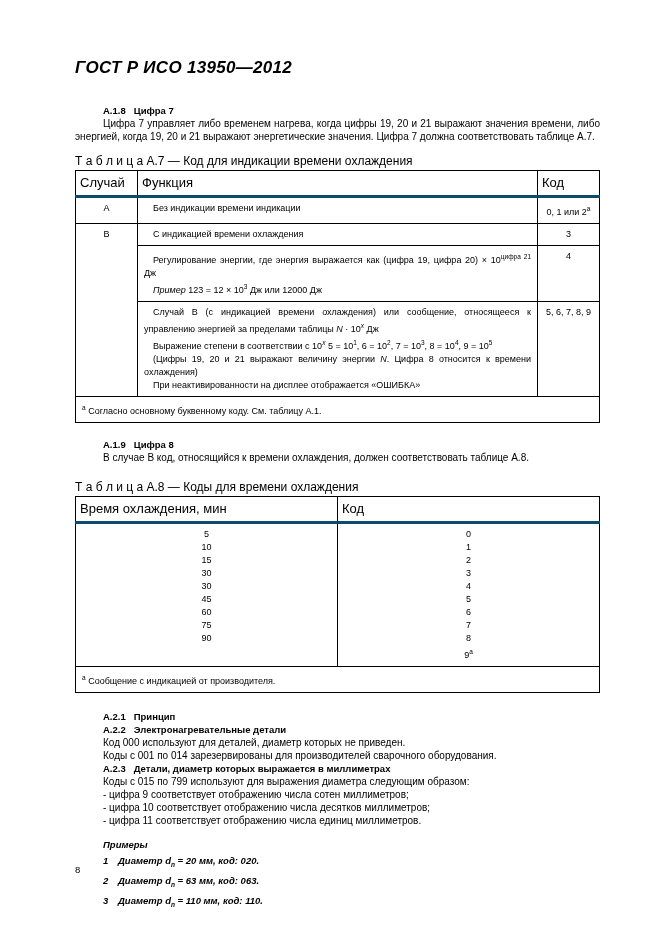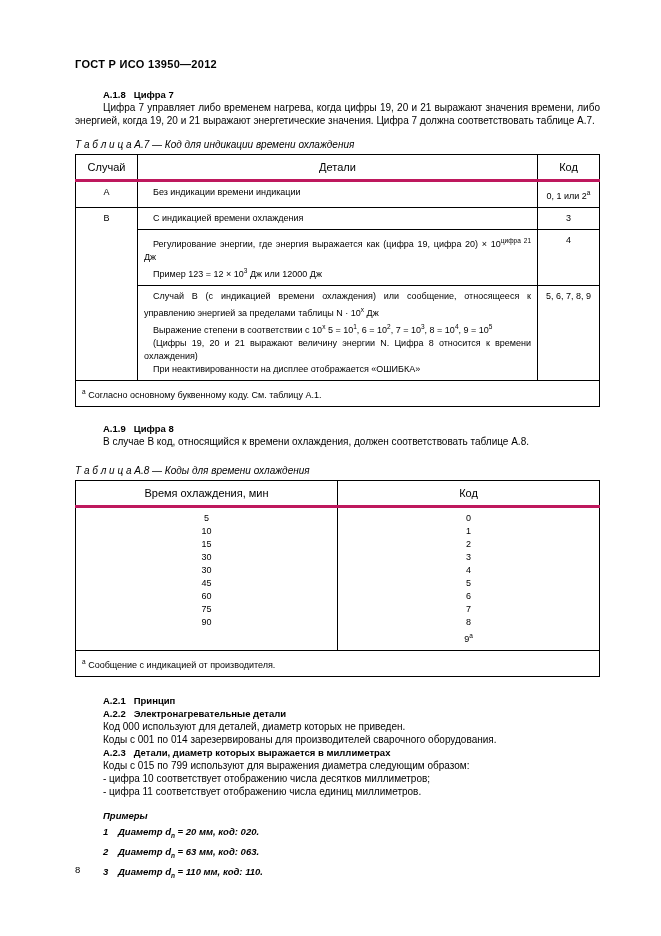--- a/index.html
+++ b/index.html
@@ -4,47 +4,47 @@
 <style>
   * { margin:0; padding:0; box-sizing:border-box; }
   html,body { background:#fff; }
   body {
     width:661px; height:936px; position:relative;
     font-family:"Liberation Sans", sans-serif; color:#000;
     -webkit-font-smoothing:antialiased;
   }
   .content { position:absolute; left:75px; top:58px; width:525px; }
 
-  .doc-header { font-size:11px; font-weight:bold; letter-spacing:.3px; }
+  .doc-header { font-size:17px; font-weight:bold; letter-spacing:.3px;font-style:italic; }
 
   .h { font-size:9.5px; font-weight:bold; line-height:13px; padding-left:28px; }
   .h .num { margin-right:8px; }
-  .mt-a18 { margin-top:18px; }
+  .mt-a18 { margin-top:26px; }
   .mt-a19 { margin-top:15px; }
   .mt-a2  { margin-top:21px; }
   .mt-a21 { margin-top:17px; }
 
   .body-text { font-size:10px; line-height:13px; text-align:justify; }
   .ind { text-indent:28px; }
 
-  .tcaption { font-size:10px; line-height:12px; margin-top:12px; margin-bottom:3px;font-style:italic; }
+  .tcaption { font-size:12px; line-height:12px; margin-top:12px; margin-bottom:3px; }
 
   table.gtable { width:100%; border-collapse:collapse; font-size:9px; line-height:13px; }
   table.gtable td { border:1px solid #000; vertical-align:top; padding:4px 6px; }
   table.gtable tr.thead td {
-    text-align:center; vertical-align:middle; height:26px;
-    border-bottom:3px solid #be185d; font-size:11px; line-height:10px; padding:2px 4px;
+    vertical-align:middle; height:26px;
+    border-bottom:3px solid #0c4a6e; font-size:13px; line-height:10px; padding:2px 4px;
   }
   td.case { text-align:center; }
   td.code { text-align:center; vertical-align:middle; white-space:nowrap; padding:4px 2px; }
   td.func .p { text-indent:9px; text-align:justify; }
   td.footnote { padding:4px 6px 5px 18px; }
   sup { font-size:6.5px; }
   sub { font-size:6.5px; }
-  .em { }
+  .em { font-style:italic; }
 
   td.vals { text-align:center; padding:3px 0 7px; }
   .val { line-height:13px; }
 
   .examples { margin-top:10px; padding-left:28px; font-size:9.5px; font-weight:bold; font-style:italic; line-height:16px; }
   .example-line .num { display:inline-block; width:15px; font-style:italic; }
 
   .page-num { position:absolute; left:75px; top:864px; font-size:9.5px; }
 </style>
 </head>
@@ -63,21 +63,21 @@
 
   <table class="gtable">
     <colgroup>
         <col style="width:62px">
         <col>
         <col style="width:62px">
       </colgroup>
     <tbody>
       <tr class="thead">
         <td>Случай</td>
-        <td>Детали</td>
+        <td>Функция</td>
         <td>Код</td>
       </tr>
       <tr>
         <td class="case">А</td>
         <td class="func">
             <div class="p"><span>Без индикации времени индикации</span></div>
           </td>
         <td class="code"><span>0, 1 или 2</span><sup>а</sup></td>
       </tr>
       <tr>
@@ -169,20 +169,21 @@
   <div class="h">
     <span class="num">А.2.2</span><span>Электронагревательные детали</span>
   </div>
   <div class="body-text ind">Код 000 используют для деталей, диаметр которых не приведен.</div>
   <div class="body-text ind">Коды с 001 по 014 зарезервированы для производителей сварочного оборудования.</div>
 
   <div class="h">
     <span class="num">А.2.3</span><span>Детали, диаметр которых выражается в миллиметрах</span>
   </div>
   <div class="body-text ind">Коды с 015 по 799 используют для выражения диаметра следующим образом:</div>
+  <div class="body-text ind">- цифра 9 соответствует отображению числа сотен миллиметров;</div>
   <div class="body-text ind">- цифра 10 соответствует отображению числа десятков миллиметров;</div>
   <div class="body-text ind">- цифра 11 соответствует отображению числа единиц миллиметров.</div>
 
   <div class="examples">
     <div>Примеры</div>
     <div class="example-line"><span class="num">1</span><span>Диаметр d</span><sub class="em">n</sub><span> = 20 мм, код: 020.</span></div>
     <div class="example-line"><span class="num">2</span><span>Диаметр d</span><sub class="em">n</sub><span> = 63 мм, код: 063.</span></div>
     <div class="example-line"><span class="num">3</span><span>Диаметр d</span><sub class="em">n</sub><span> = 110 мм, код: 110.</span></div>
   </div>
 

